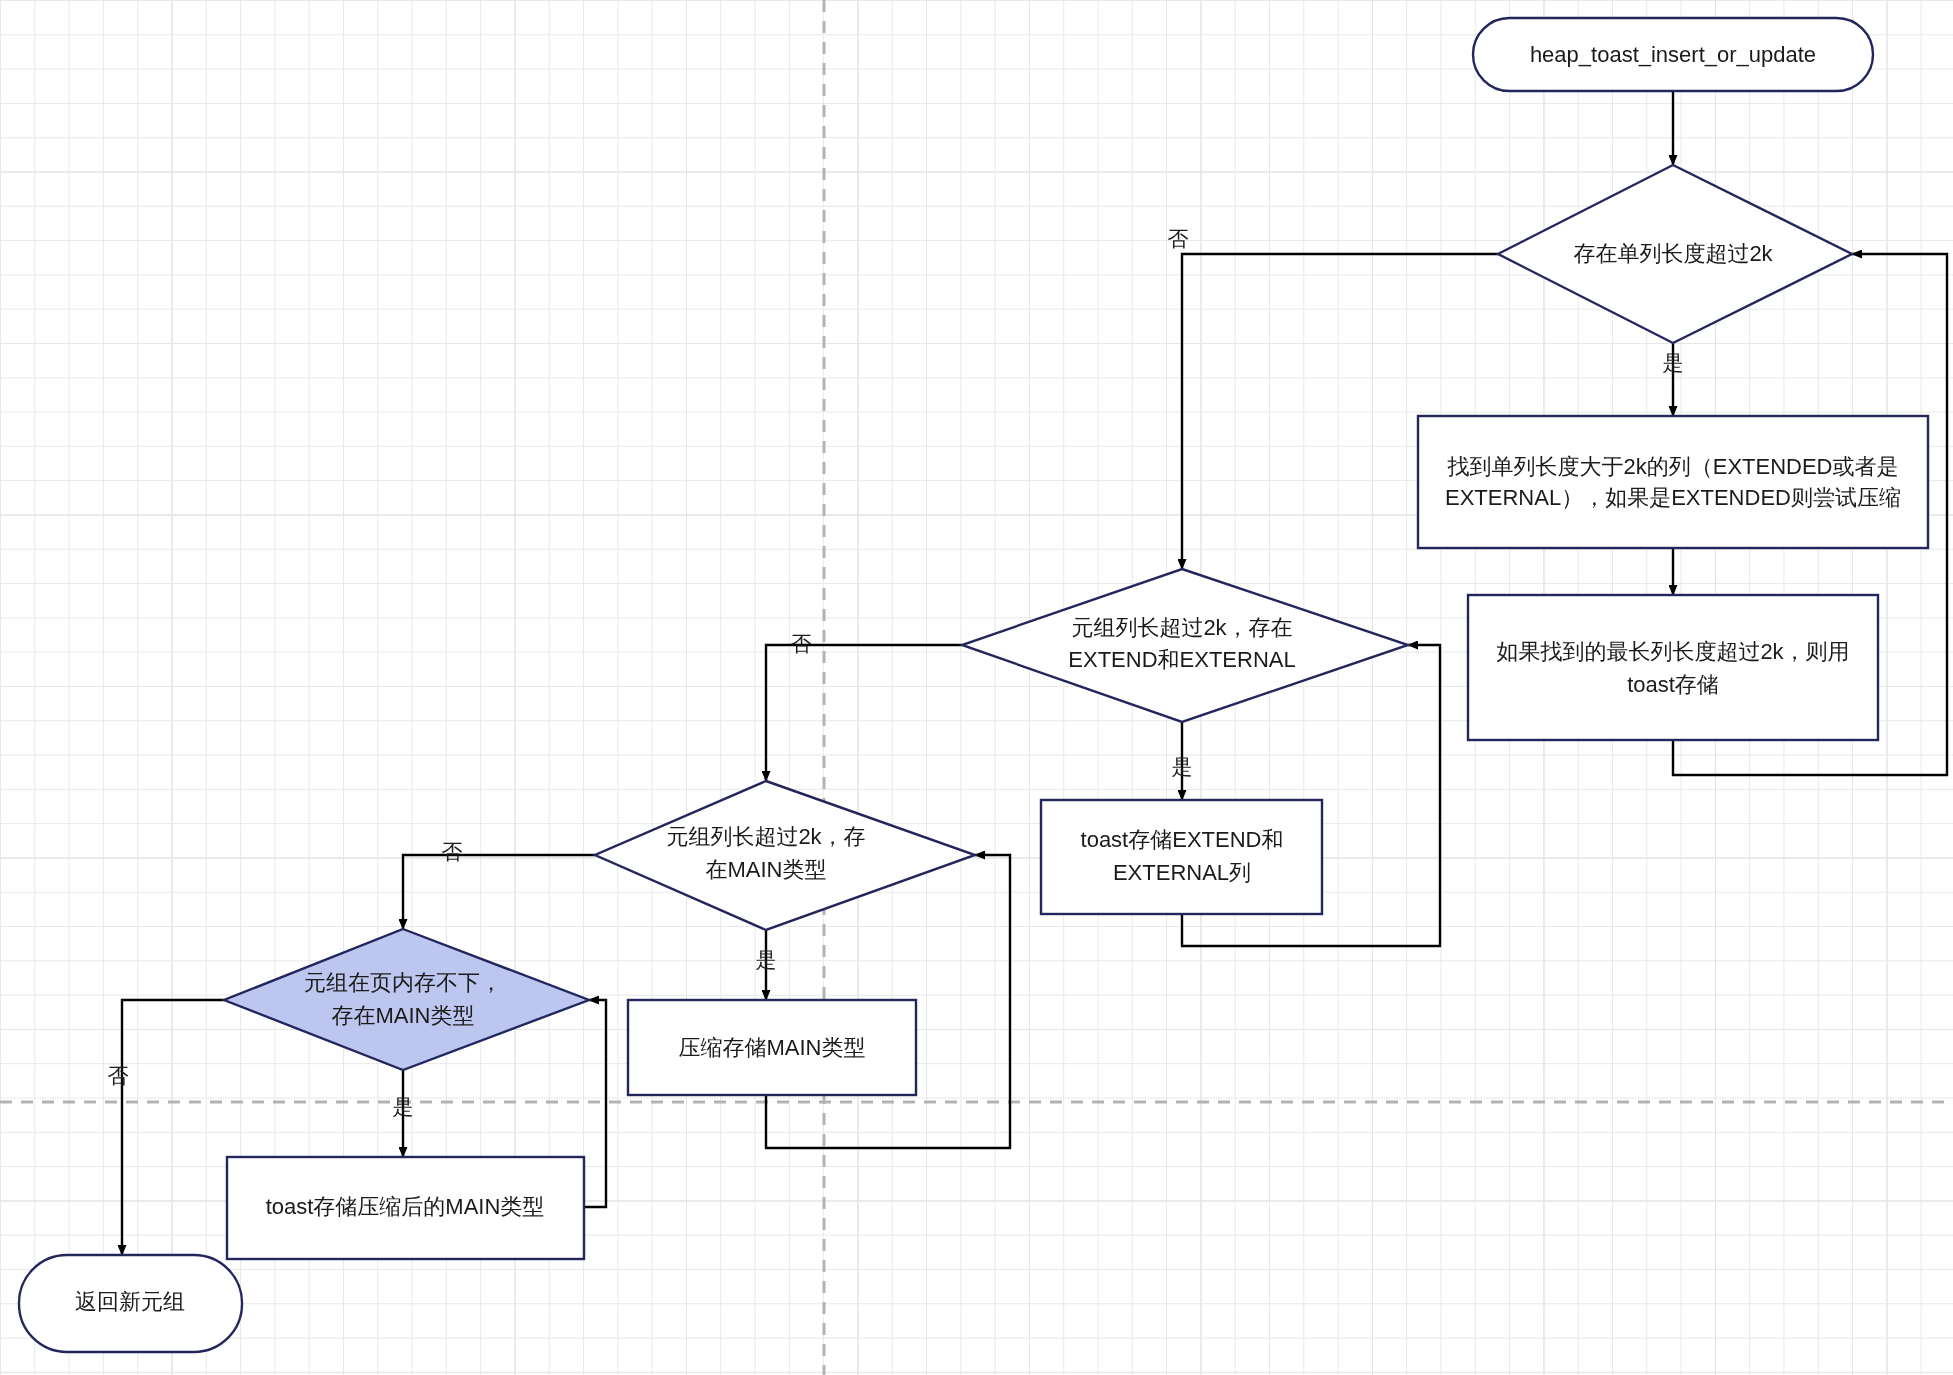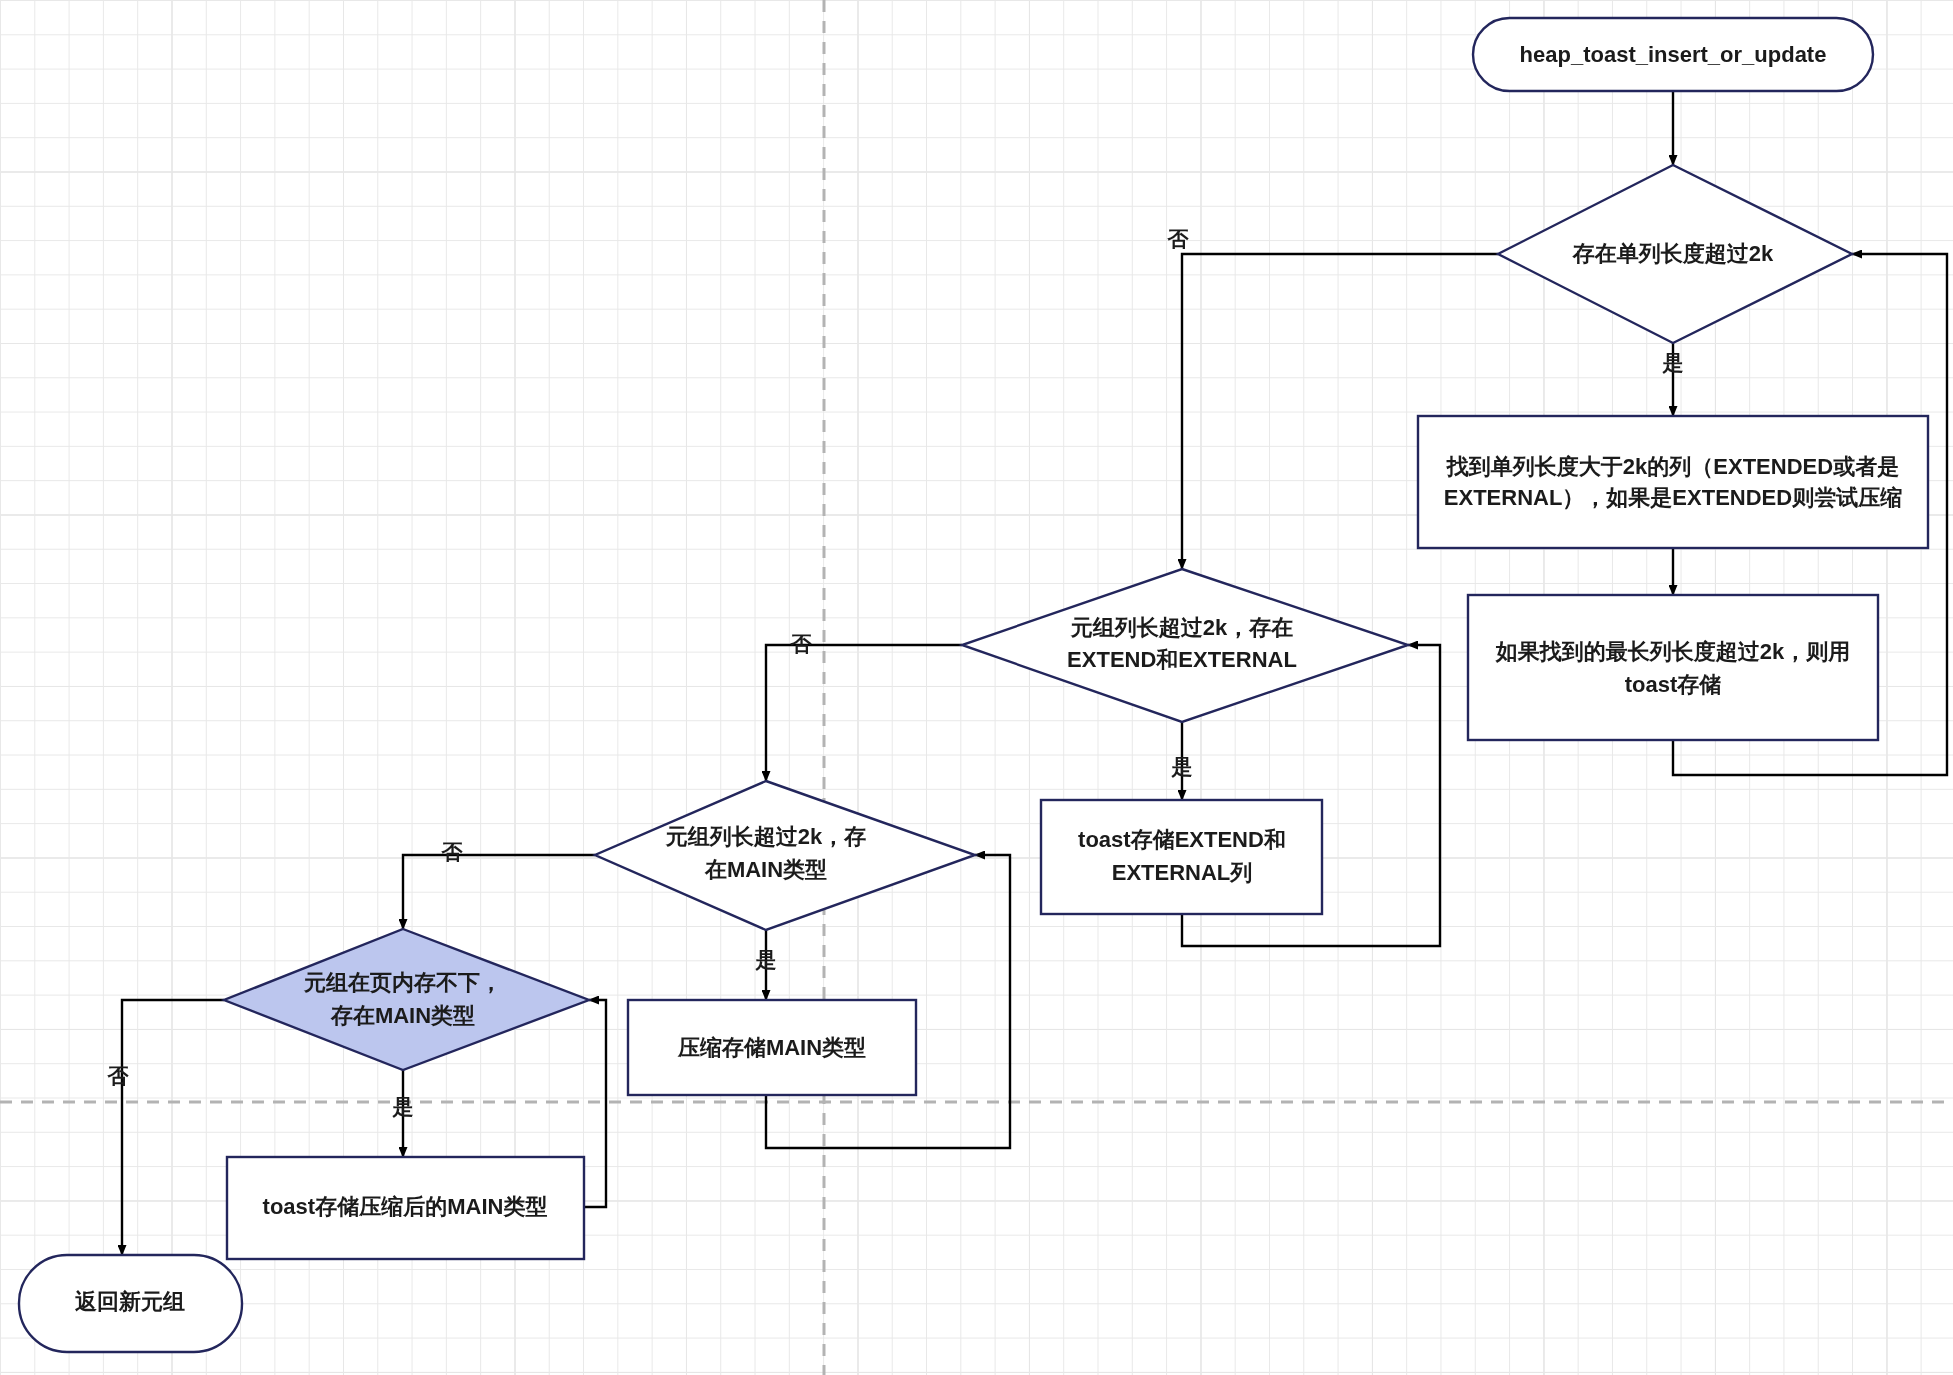--- a/index.html
+++ b/index.html
@@ -20,21 +20,20 @@
       linear-gradient(to right, #e8e8e8 1px, transparent 1px),
       linear-gradient(to bottom, #e8e8e8 1px, transparent 1px),
       linear-gradient(to right, #d9d9d9 1px, transparent 1px),
       linear-gradient(to bottom, #d9d9d9 1px, transparent 1px);
     background-size:
       34.3px 34.3px,
       34.3px 34.3px,
       171.5px 171.5px,
       171.5px 171.5px;
     background-position: 0 0, 0 0, 0 0, 0 0;
-    font-weight: bold;
   }
   svg.flow {
     position: absolute;
     left: 0;
     top: 0;
     width: 1953px;
     height: 1375px;
   }
   .shape-node {
     fill: #ffffff;

